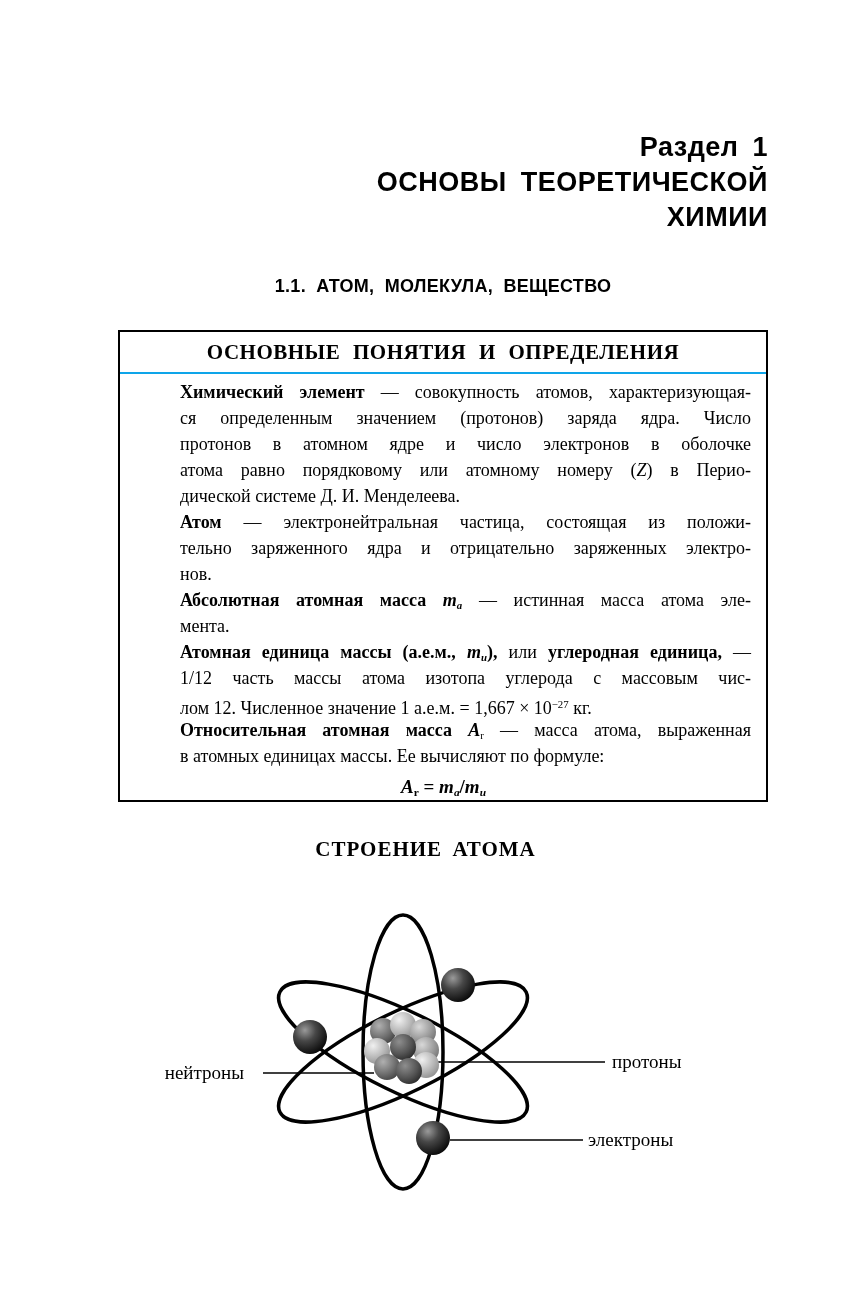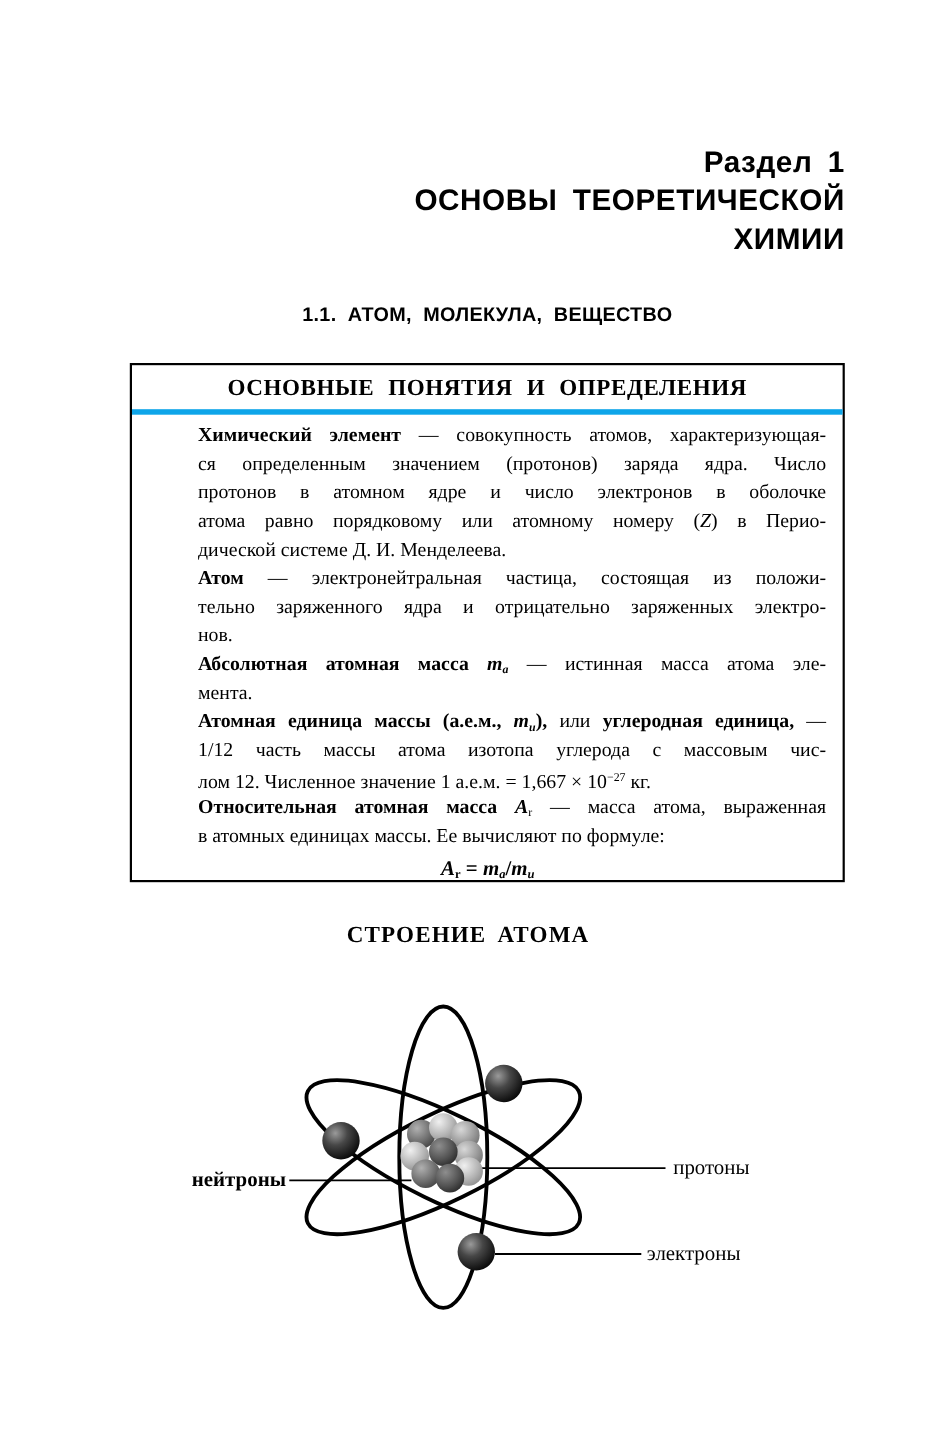--- a/index.html
+++ b/index.html
@@ -11,40 +11,40 @@
         font-family:"Liberation Sans", sans-serif;font-weight:700;font-size:27px;line-height:35px;
         letter-spacing:.5px;word-spacing:6px;}
   .subsection-heading{position:absolute;top:273px;left:118px;width:650px;text-align:center;
         font-family:"Liberation Sans", sans-serif;font-weight:700;font-size:18px;line-height:26px;
         letter-spacing:.3px;word-spacing:5px;}
 
   
   .def-box{position:absolute;top:330px;left:118px;width:650px;height:472px;
         border:2px solid #000;box-sizing:border-box;background:#fff;}
   .def-box-header{text-align:center;font-weight:700;font-size:21px;line-height:25px;
-        padding:8px 0 7px 0;border-bottom:5px solid #0ea5e9;letter-spacing:.5px;word-spacing:7px;}
+        padding:8px 0 7px 0;border-bottom:2px solid #0ea5e9;letter-spacing:.5px;word-spacing:7px;}
   .def-body{padding:5px 15px 0 16px;font-size:18px;line-height:26px;}
   .def-line{text-align:justify;text-align-last:justify;height:26px;white-space:nowrap;margin-left:44px;}
   .def-line.last{text-align-last:left;}
   .formula{text-align:center;text-align-last:center;margin-top:5px;font-size:19px;font-weight:700;}
 
   .seg-b{font-weight:700;}
   .seg-i{font-style:italic;}
   .seg-bi{font-weight:700;font-style:italic;}
   .seg-sub{font-size:.6em;vertical-align:-.3em;}
   .seg-isub{font-style:italic;font-size:.6em;vertical-align:-.3em;}
   .seg-bisub{font-weight:700;font-style:italic;font-size:.6em;vertical-align:-.3em;}
   .seg-sup{font-size:.6em;vertical-align:.55em;}
 
   
   .diagram-title{position:absolute;top:837px;left:118px;width:615px;text-align:center;
         font-weight:700;font-size:21px;letter-spacing:1px;word-spacing:4px;}
   .atom-svg{position:absolute;left:150px;top:895px;}
   .diagram-label{position:absolute;font-size:19px;line-height:21px;}
-  .label-neutrons{left:148px;top:1062px;width:112px;text-align:right;font-weight:bold;}
+  .label-neutrons{left:132px;top:1062px;width:112px;text-align:right;}
   .label-protons{left:612px;top:1051px;}
   .label-electrons{left:588px;top:1129px;}
 </style>
 </head>
 <body>
 
 <div id="page">
 
   <div class="section-heading">
     <div>Раздел 1</div>

